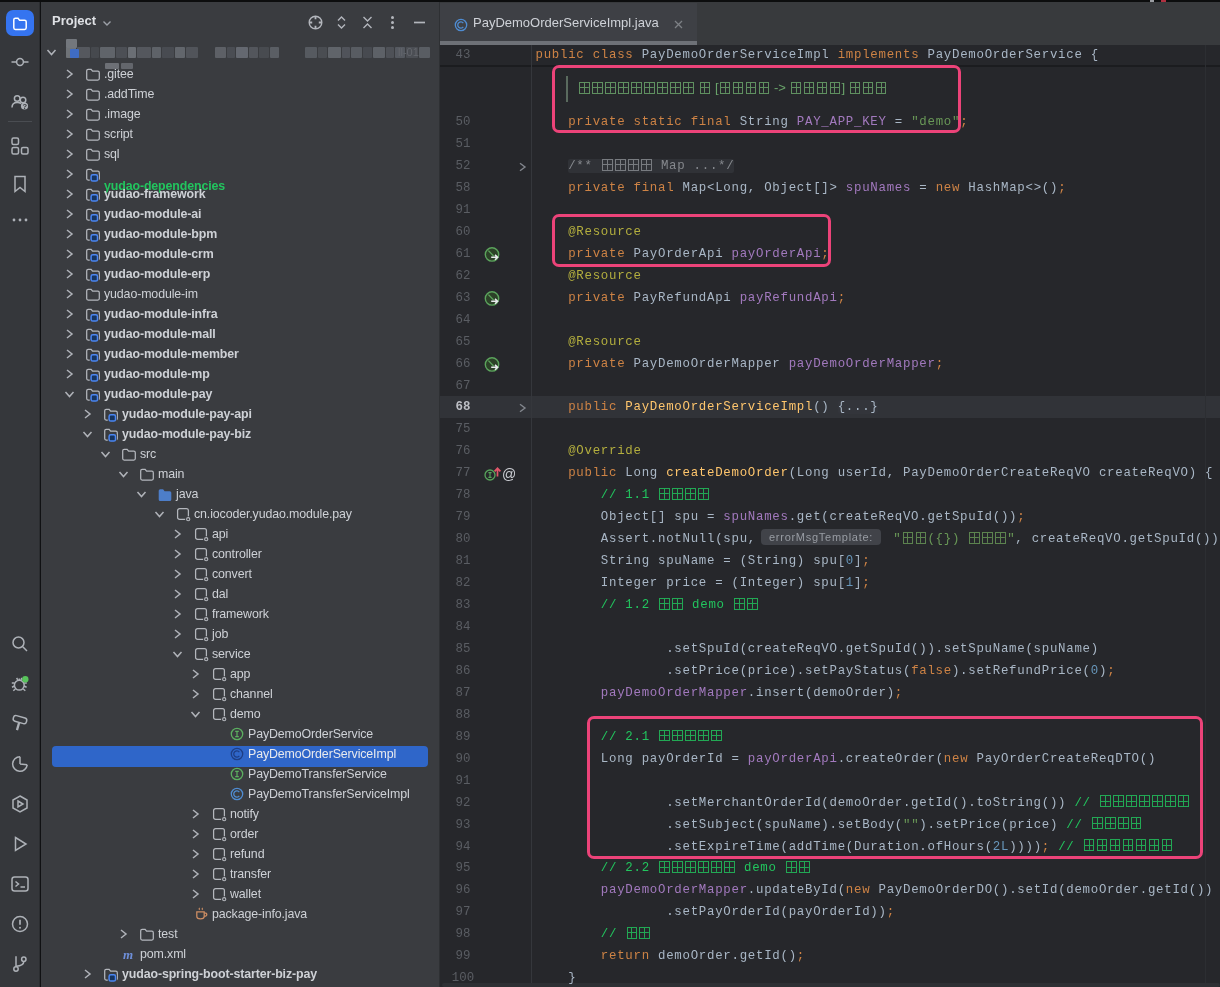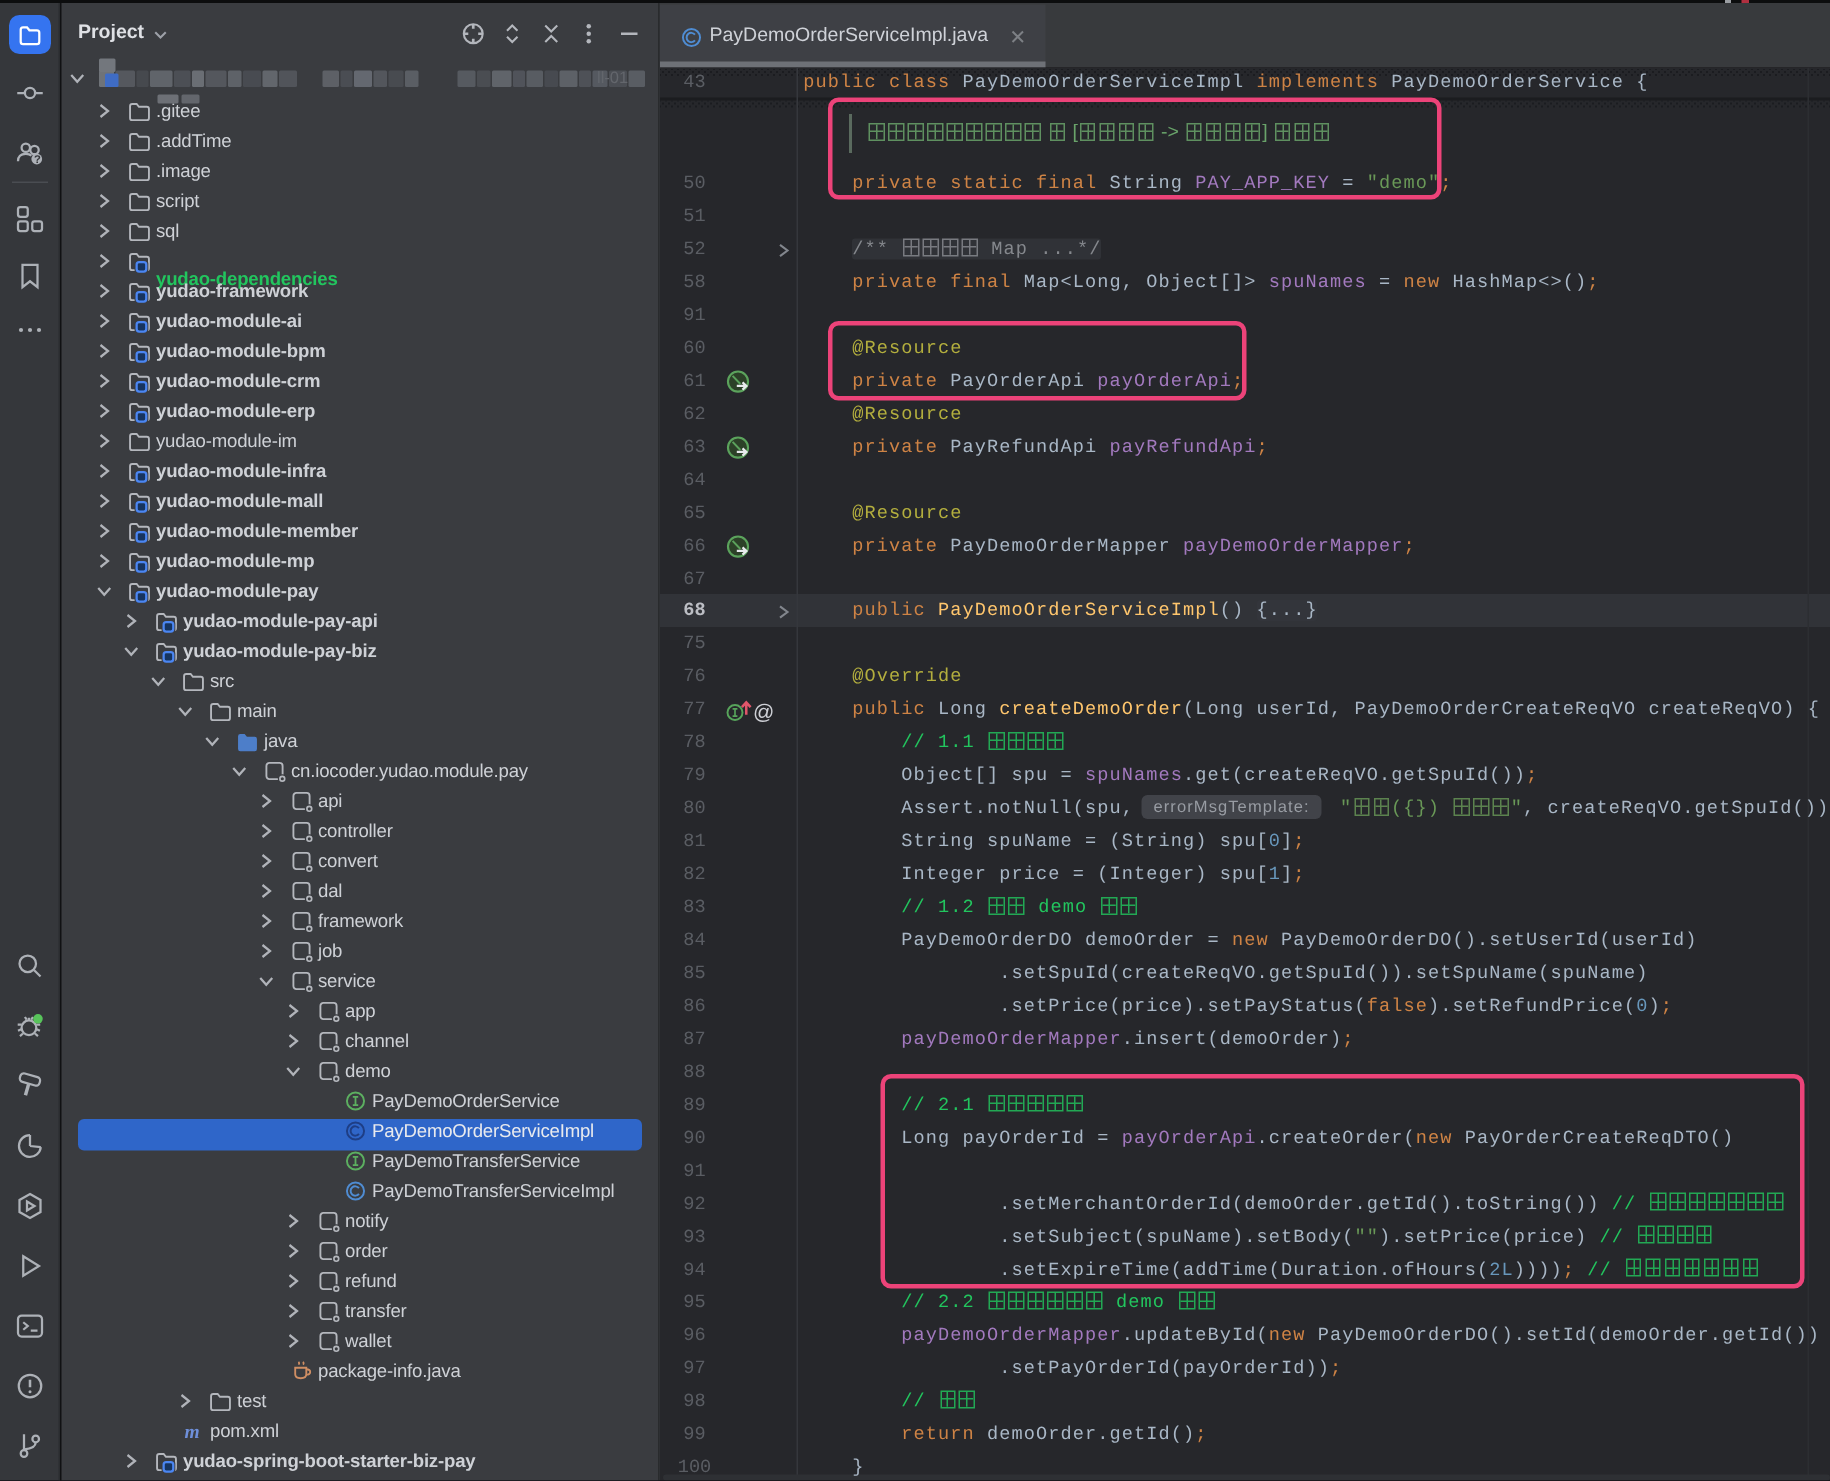--- a/index.html
+++ b/index.html
@@ -619,21 +619,20 @@
       <div class="cl" style="top:308.6px"><b class="d">    </b><b class="k">private </b><b class="d">PayDemoOrderMapper </b><b class="f">payDemoOrderMapper</b><b class="k">;</b></div>
       <div class="cl" style="top:352.4px"><b class="d">    </b><b class="k">public </b><b class="m">PayDemoOrderServiceImpl</b><b class="d">() </b><span class="fch">{...}</span></div>
       <div class="cl" style="top:396.4px"><b class="d">    </b><b class="a">@Override</b></div>
       <div class="cl" style="top:418.3px"><b class="d">    </b><b class="k">public </b><b class="d">Long </b><b class="m">createDemoOrder</b><b class="d">(Long userId, PayDemoOrderCreateReqVO createReqVO) {</b></div>
       <div class="cl" style="top:440.2px"><b class="d">        </b><b class="c">// 1.1 <s class="z"></s><s class="z"></s><s class="z"></s><s class="z"></s></b></div>
       <div class="cl" style="top:462.2px"><b class="d">        </b><b class="d">Object[] spu = </b><b class="f">spuNames</b><b class="d">.get(createReqVO.getSpuId())</b><b class="k">;</b></div>
       <div class="cl" style="top:484.1px"><b class="d">        </b><b class="d">Assert.</b><b class="i">notNull</b><b class="d">(spu,</b><span class="chip">errorMsgTemplate:</span><b class="d"> </b><b class="s">"<s class="z"></s><s class="z"></s>({}) <s class="z"></s><s class="z"></s><s class="z"></s>"</b><b class="d">, createReqVO.getSpuId())</b><b class="k">;</b></div>
       <div class="cl" style="top:506.1px"><b class="d">        </b><b class="d">String spuName = (String) spu[</b><b class="n">0</b><b class="d">]</b><b class="k">;</b></div>
       <div class="cl" style="top:528.1px"><b class="d">        </b><b class="d">Integer price = (Integer) spu[</b><b class="n">1</b><b class="d">]</b><b class="k">;</b></div>
       <div class="cl" style="top:550.0px"><b class="d">        </b><b class="c">// 1.2 <s class="z"></s><s class="z"></s> demo <s class="z"></s><s class="z"></s></b></div>
-      <div class="cl" style="top:571.9px"><b class="d">        </b><b class="d">PayDemoOrderDO demoOrder = </b><b class="k">new </b><b class="d">PayDemoOrderDO().setUserId(userId)</b></div>
       <div class="cl" style="top:593.9px"><b class="d">                </b><b class="d">.setSpuId(createReqVO.getSpuId()).setSpuName(spuName)</b></div>
       <div class="cl" style="top:615.9px"><b class="d">                </b><b class="d">.setPrice(price).setPayStatus(</b><b class="k">false</b><b class="d">).setRefundPrice(</b><b class="n">0</b><b class="d">)</b><b class="k">;</b></div>
       <div class="cl" style="top:637.8px"><b class="d">        </b><b class="f">payDemoOrderMapper</b><b class="d">.insert(demoOrder)</b><b class="k">;</b></div>
       <div class="cl" style="top:681.7px"><b class="d">        </b><b class="c">// 2.1 <s class="z"></s><s class="z"></s><s class="z"></s><s class="z"></s><s class="z"></s></b></div>
       <div class="cl" style="top:703.6px"><b class="d">        </b><b class="d">Long payOrderId = </b><b class="f">payOrderApi</b><b class="d">.createOrder(</b><b class="k">new </b><b class="d">PayOrderCreateReqDTO()</b></div>
       <div class="cl" style="top:747.5px"><b class="d">                </b><b class="d">.setMerchantOrderId(demoOrder.getId().toString()) </b><b class="c">// <s class="z"></s><s class="z"></s><s class="z"></s><s class="z"></s><s class="z"></s><s class="z"></s><s class="z"></s></b></div>
       <div class="cl" style="top:769.5px"><b class="d">                </b><b class="d">.setSubject(spuName).setBody(</b><b class="s">""</b><b class="d">).setPrice(price) </b><b class="c">// <s class="z"></s><s class="z"></s><s class="z"></s><s class="z"></s></b></div>
       <div class="cl" style="top:791.5px"><b class="d">                </b><b class="d">.setExpireTime(</b><b class="i">addTime</b><b class="d">(Duration.</b><b class="i">ofHours</b><b class="d">(</b><b class="n">2L</b><b class="d">))))</b><b class="k">;</b><b class="d"> </b><b class="c">// <s class="z"></s><s class="z"></s><s class="z"></s><s class="z"></s><s class="z"></s><s class="z"></s><s class="z"></s></b></div>
       <div class="cl" style="top:813.4px"><b class="d">        </b><b class="c">// 2.2 <s class="z"></s><s class="z"></s><s class="z"></s><s class="z"></s><s class="z"></s><s class="z"></s> demo <s class="z"></s><s class="z"></s></b></div>
       <div class="cl" style="top:835.4px"><b class="d">        </b><b class="f">payDemoOrderMapper</b><b class="d">.updateById(</b><b class="k">new </b><b class="d">PayDemoOrderDO().setId(demoOrder.getId())</b></div>

